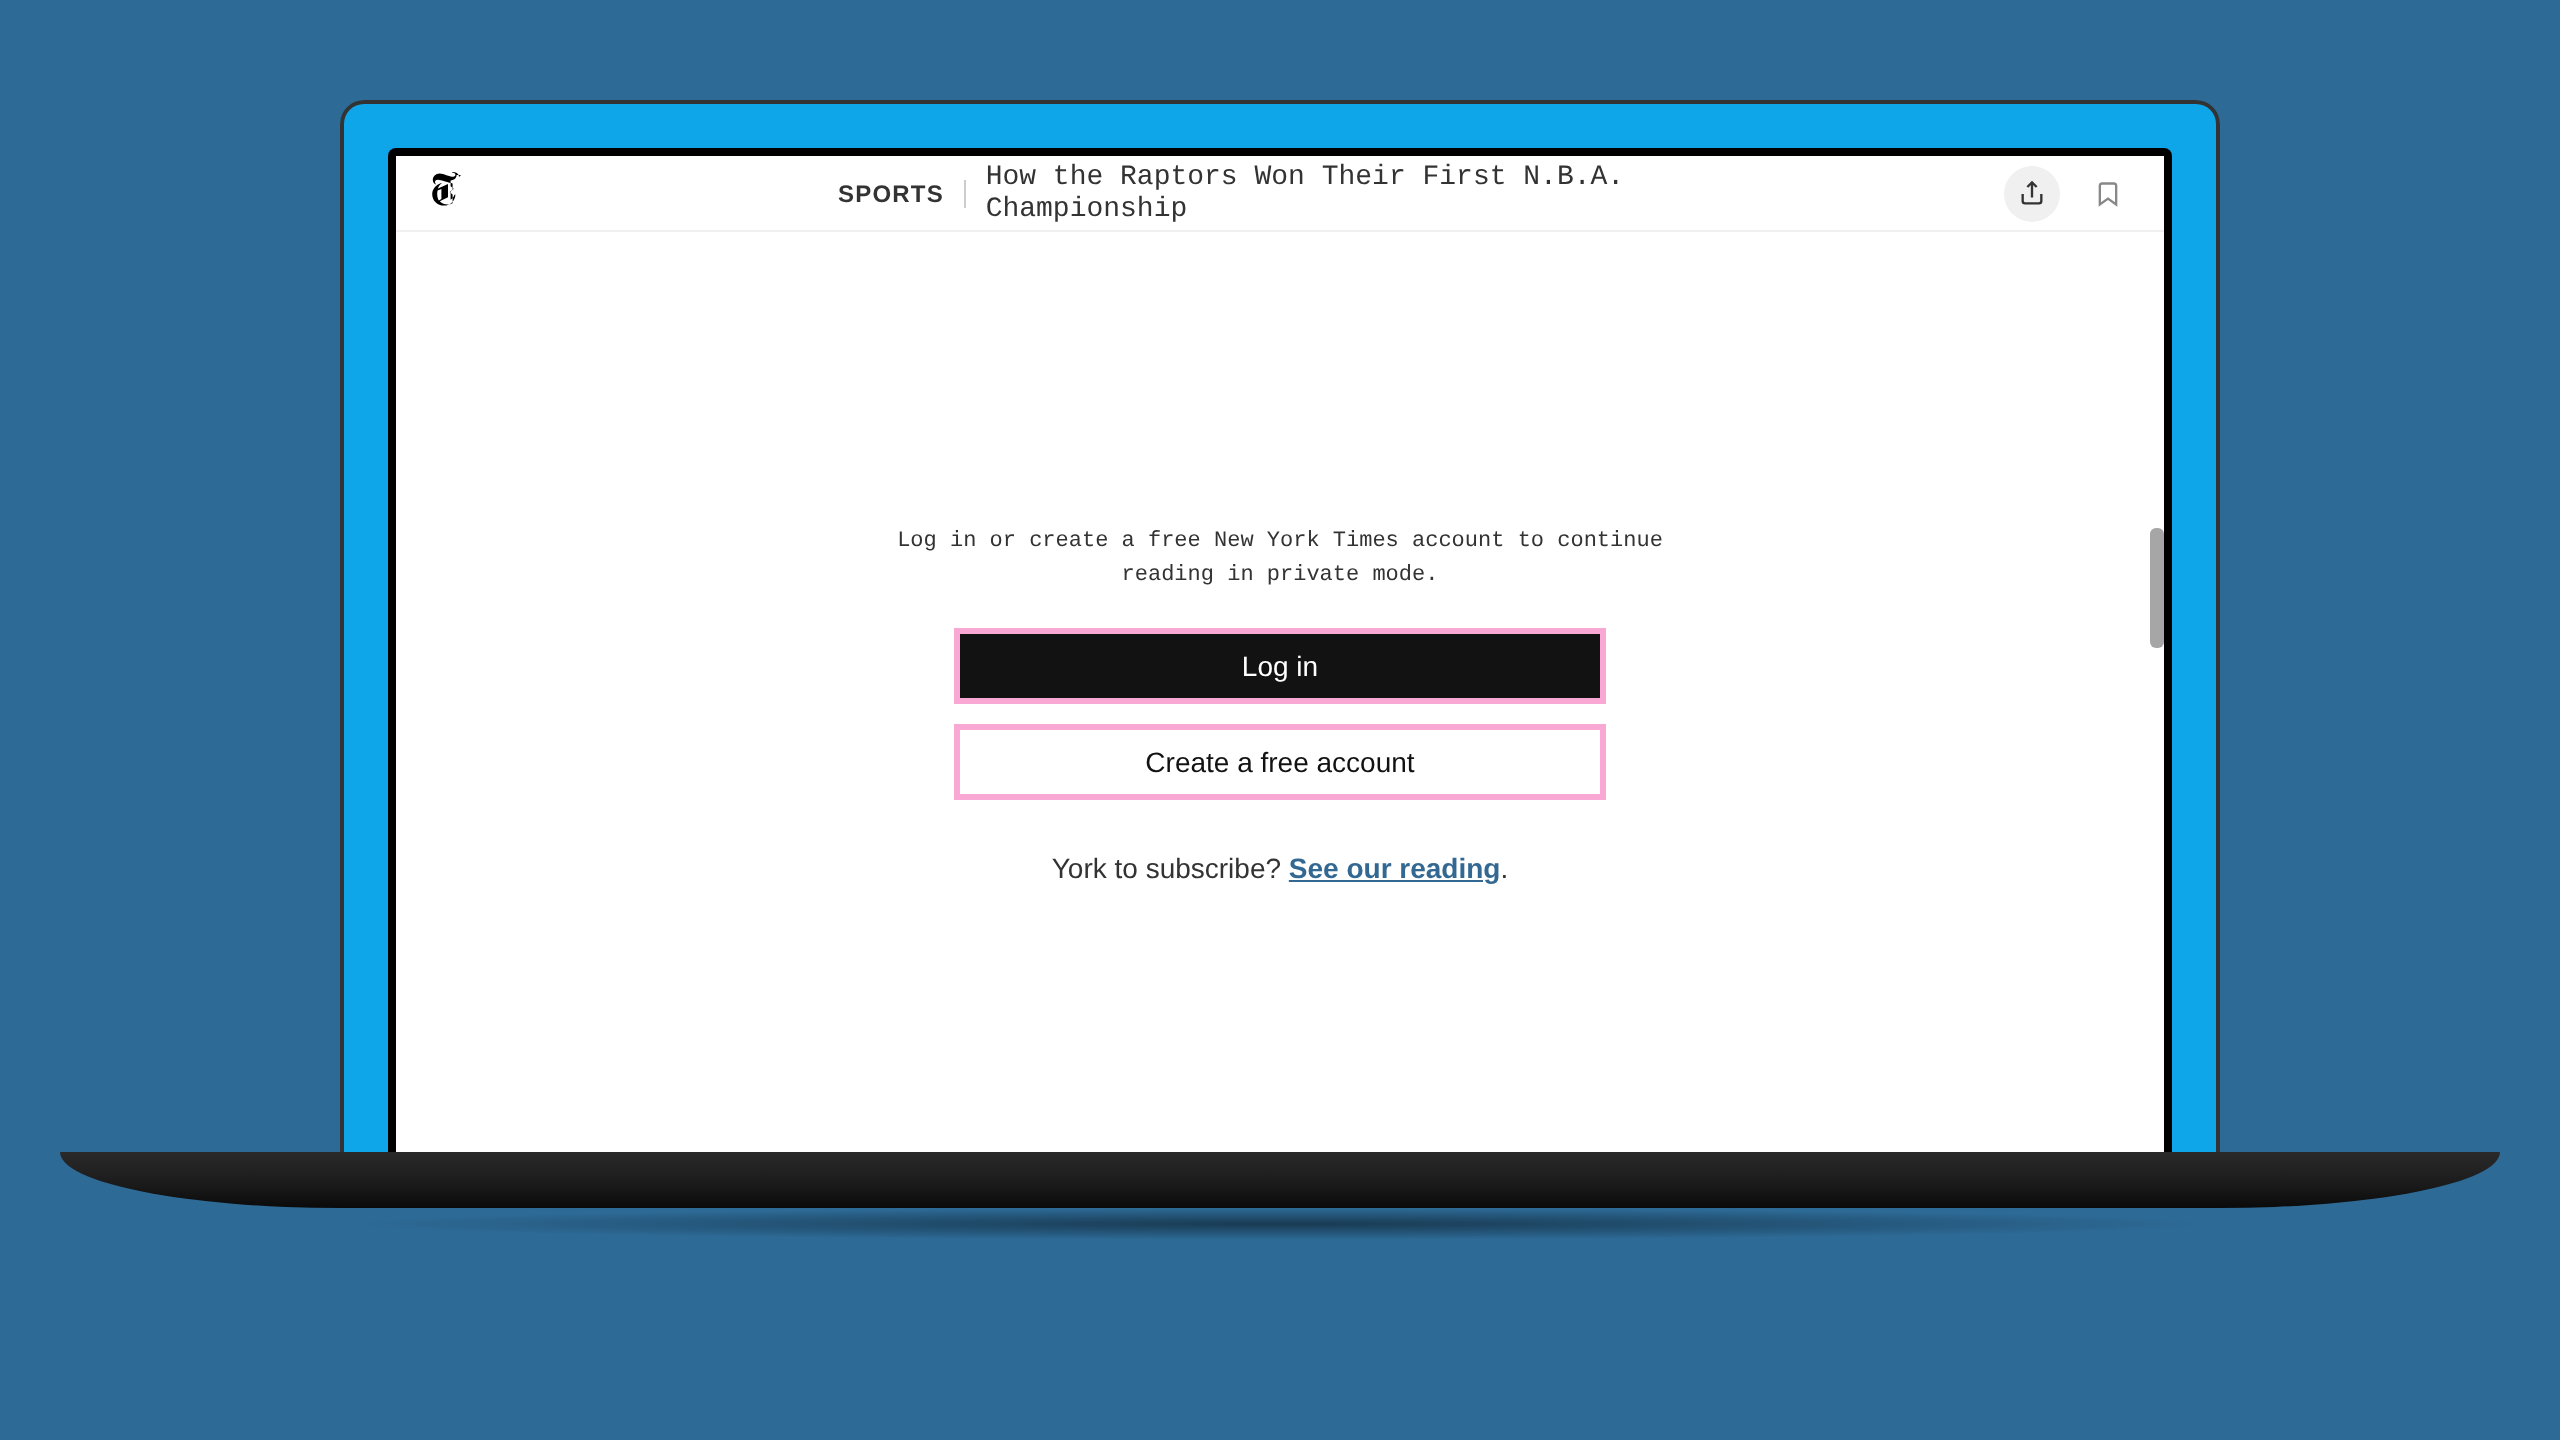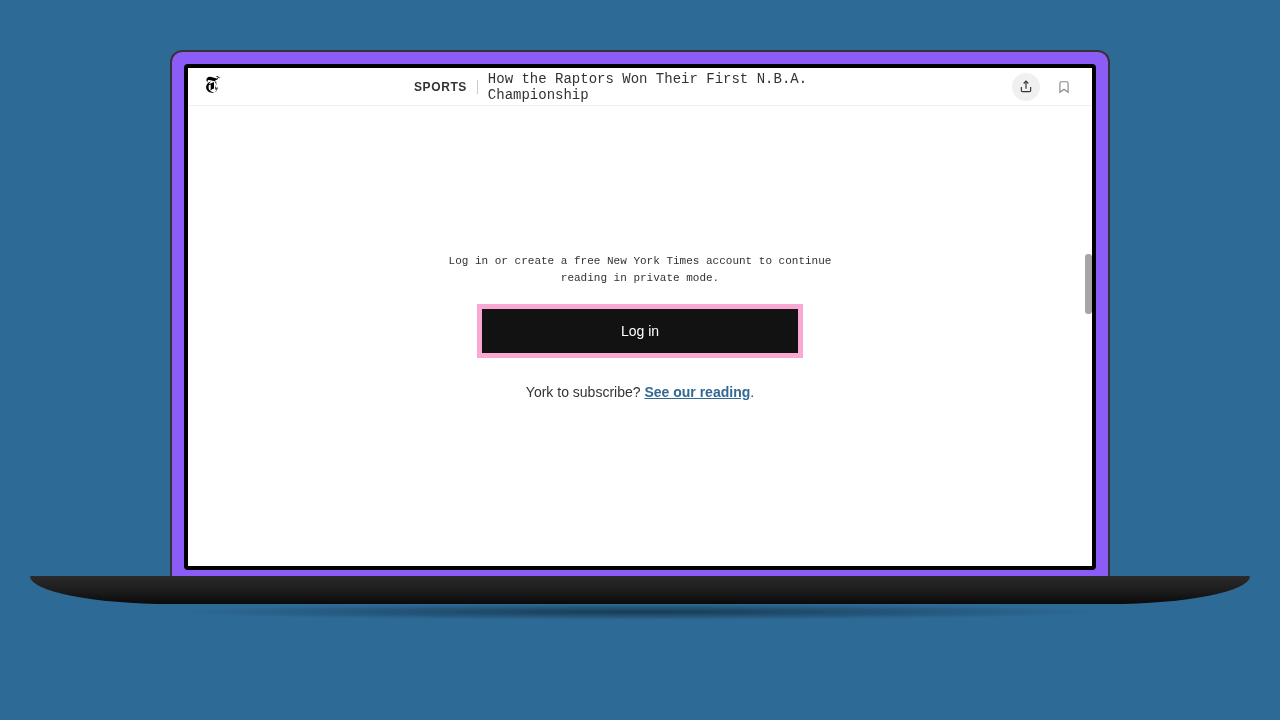--- a/index.html
+++ b/index.html
@@ -11,23 +11,23 @@
       overflow: hidden;
       position: relative;
     }
     .laptop {
       position: absolute;
       top: 50px;
       left: 170px;
       width: 940px;
     }
     .laptop-frame {
-      background: #8b5cf6;
+      background: #0ea5e9;
       border-radius: 12px 12px 0 0;
-      padding: 14px;
+      padding: 24px;
       box-shadow: inset 0 0 0 2px #333;
     }
     .laptop-inner {
       background: #000;
       border-radius: 4px;
       padding: 4px;
     }
     .screen {
       background: #fff;
       width: 100%;
@@ -171,23 +171,23 @@
       font-size: 11px;
       color: #333;
       line-height: 1.5;
       max-width: 420px;
       margin: 0 auto 18px;
       font-family: Liberation Mono, monospace;
     }
     .btn {
       display: block;
       width: 326px;
-      height: 54px;
+      height: 38px;
       margin: 0 auto 10px;
-      border: 5px solid #f9a8d4;
+      border: 3px solid #f9a8d4;
       font-size: 14px;
       cursor: pointer;
       font-family: inherit;
     }
     .btn.primary {
       background: #121212;
       color: #fff;
     }
     .btn.secondary {
       background: #fff;
@@ -246,20 +246,21 @@
                 <path d="M19 21l-7-5-7 5V5a2 2 0 012-2h10a2 2 0 012 2z"></path>
               </svg>
             </div>
           </div>
         </div>
 
 
         <div class="paywall">
           <p class="sub">Log in or create a free New York Times account to continue reading in private mode.</p>
           <button class="btn primary">Log in</button>
+          <button class="btn secondary">Create a free account</button>
           <div class="offer-line">
             <span>York to subscribe? </span><a class="offer-link">See our reading</a><span>.</span>
           </div>
         </div>
 
         <div class="scroll-thumb"></div>
 
       </div>
     </div>
   </div>

